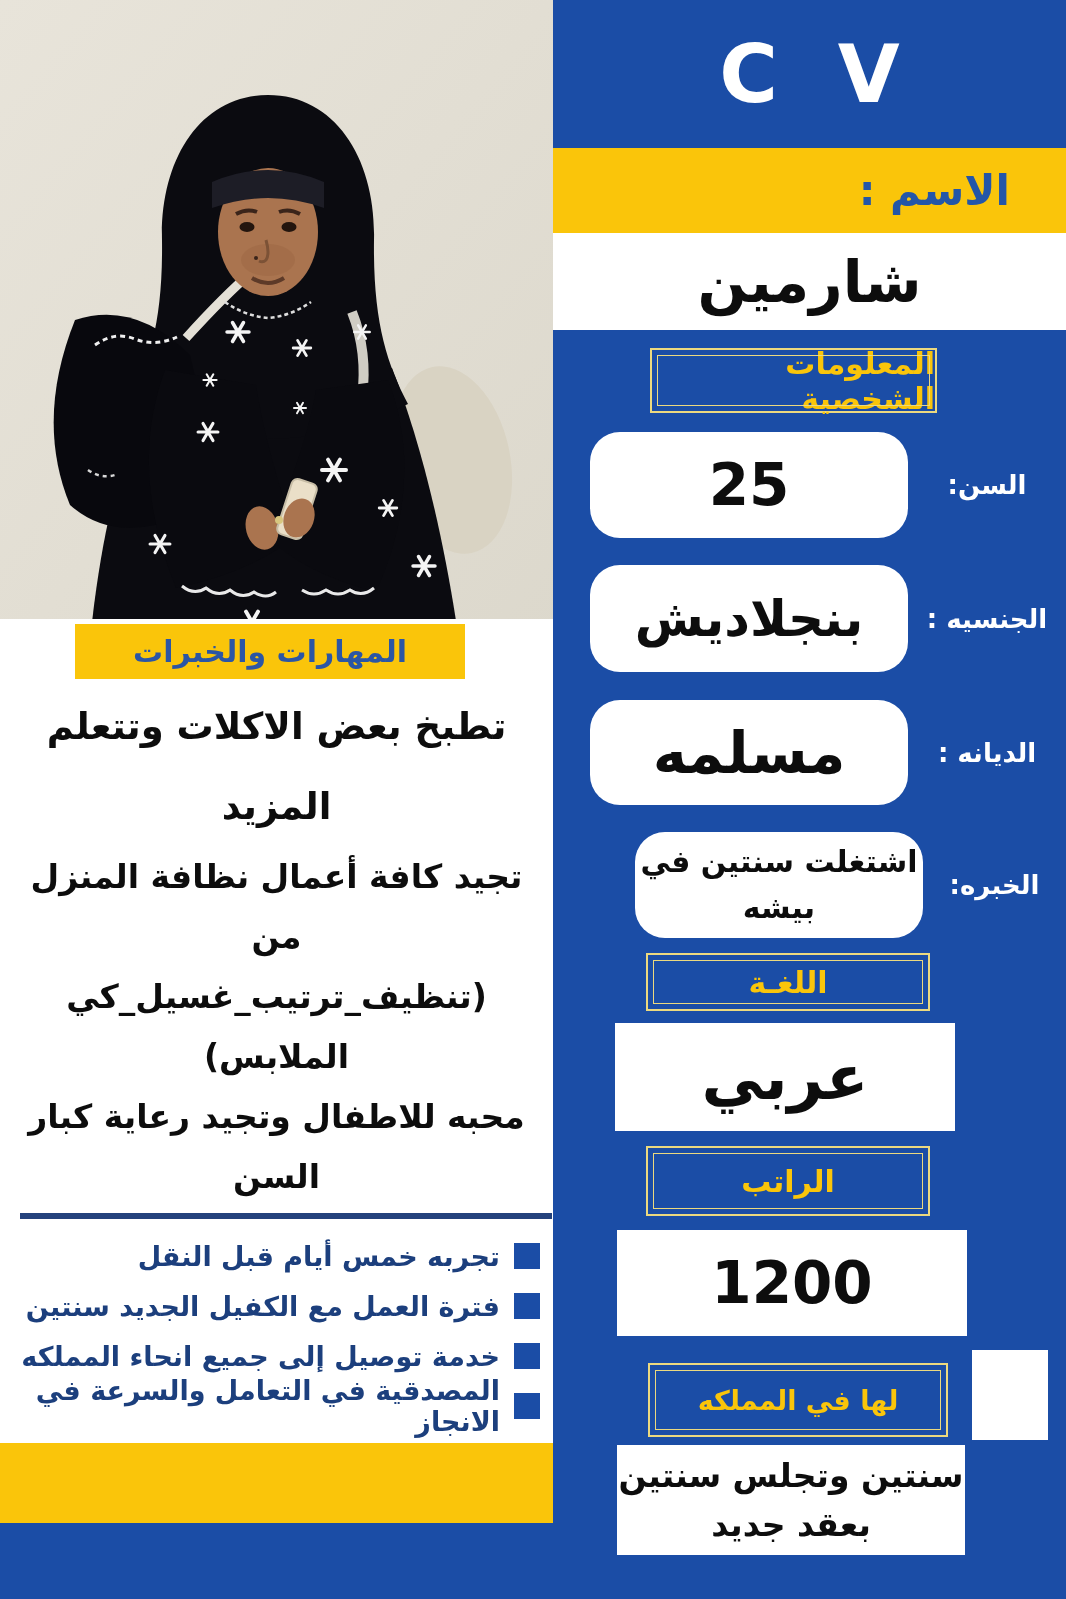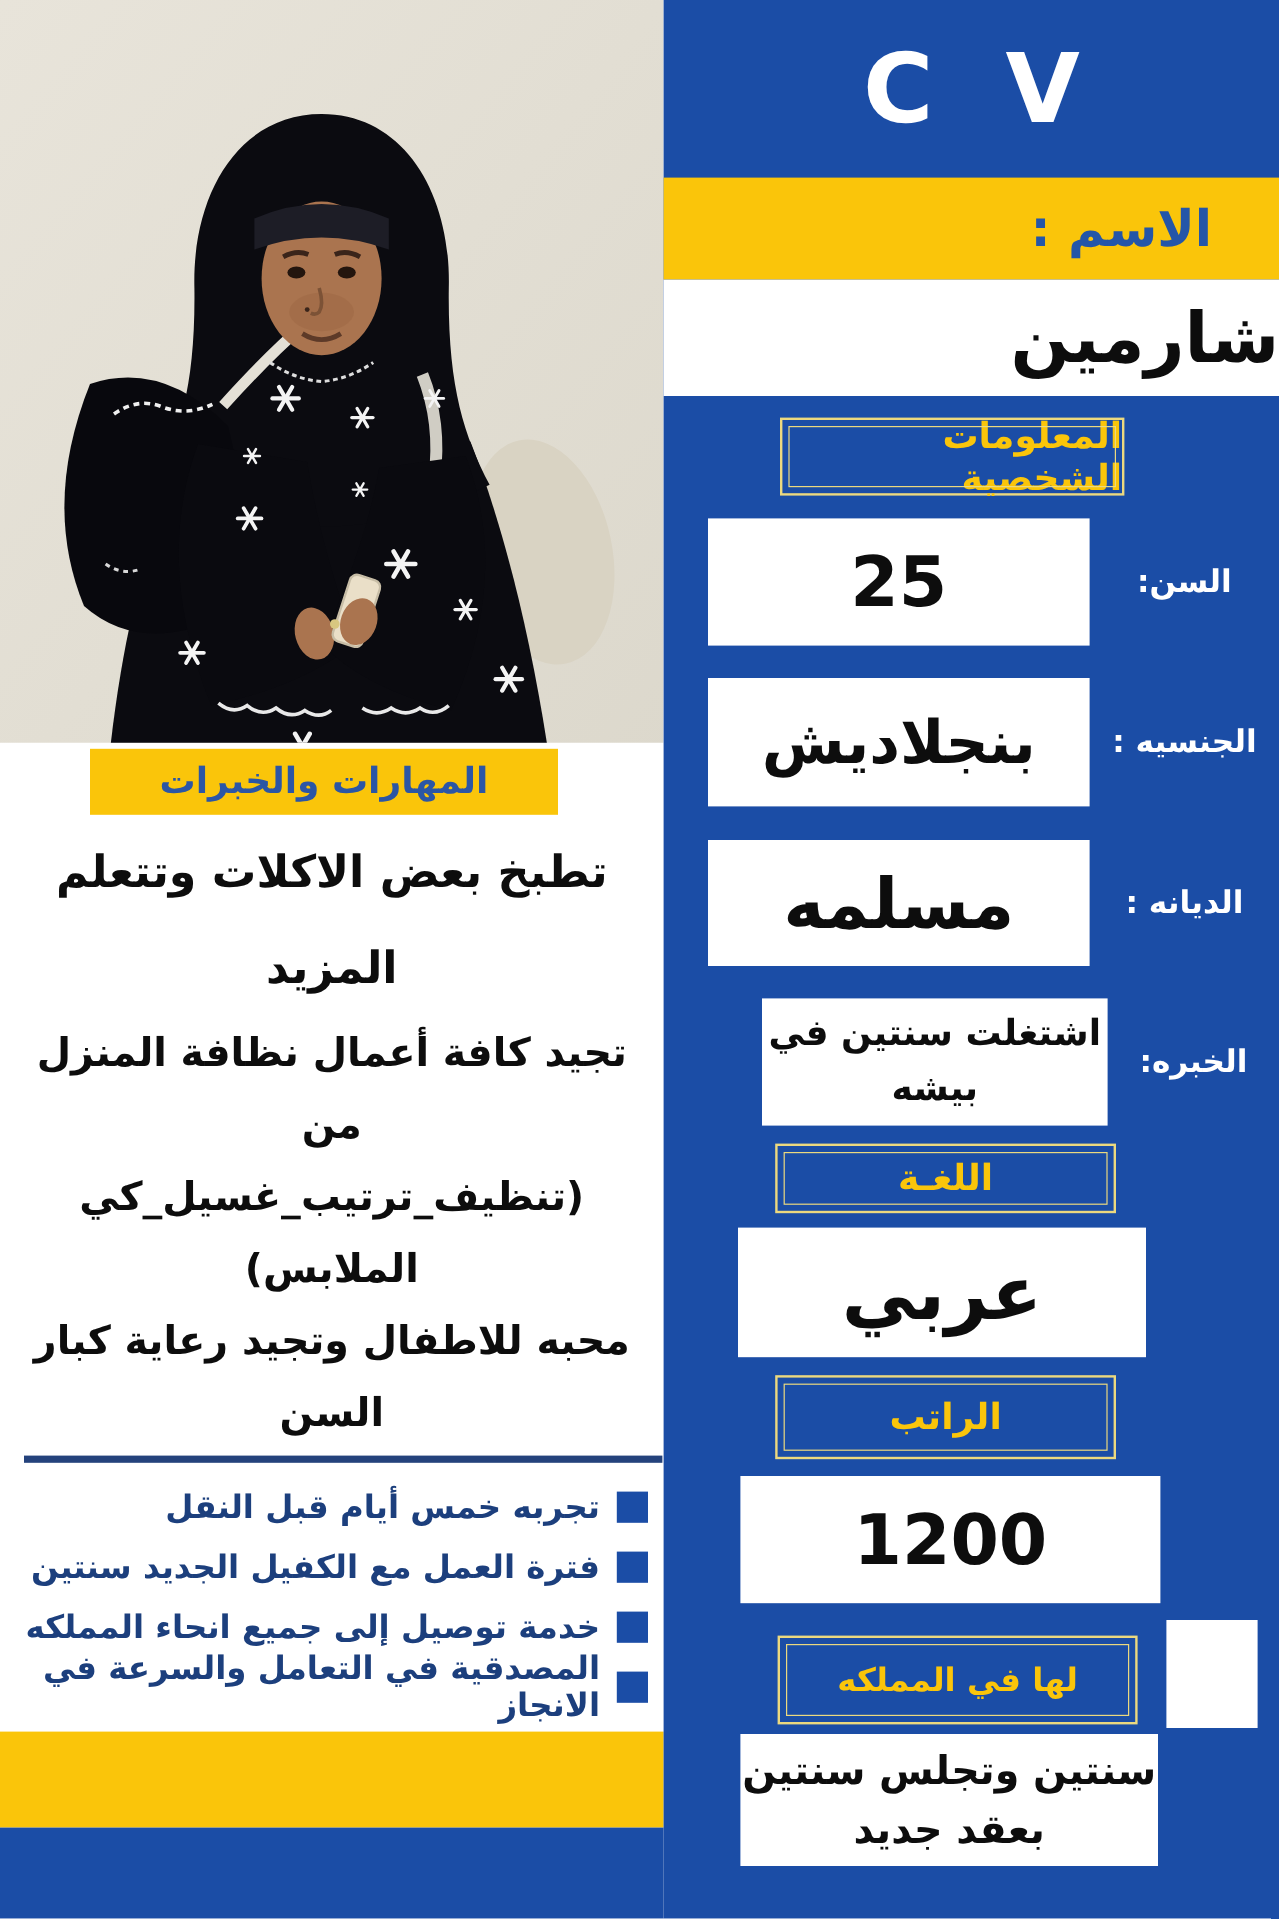--- a/index.html
+++ b/index.html
@@ -37,42 +37,42 @@
   
   .right-col{width:513px;height:1599px;background:#1b4da6;display:flex;flex-direction:column;position:relative;}
   .cv-header{height:148px;display:flex;align-items:center;justify-content:center;}
   .cv-text{color:#ffffff;font-weight:bold;font-size:80px;letter-spacing:16px;padding-left:16px;}
   .name-band{
     height:85px;background:#fac50a;direction:rtl;
     display:flex;align-items:center;padding-right:56px;
     color:#2456a8;font-weight:bold;font-size:42px;
   }
   .name-value-band{
-    height:97px;background:#ffffff;display:flex;align-items:center;justify-content:flex-start;
+    height:97px;background:#ffffff;display:flex;align-items:center;justify-content:center;
     color:#0d0d0d;font-weight:bold;font-size:58px;direction:rtl;
   }
   .blue-content{flex:1;display:flex;flex-direction:column;}
   .section-title{
     border:2px solid #ecd97f;outline:1px solid #ecd97f;outline-offset:-8px;
     color:#fac50a;font-weight:bold;display:flex;align-items:center;justify-content:center;
     direction:rtl;
   }
   .t-info{margin:18px 0 0 97px;width:287px;height:65px;font-size:30px;}
   .t-lang{margin:15px 0 0 93px;width:284px;height:58px;font-size:30px;}
   .t-salary{margin:15px 0 0 93px;width:284px;height:70px;font-size:30px;}
   .t-kingdom{margin:15px 0 0 95px;width:300px;height:74px;font-size:27px;}
   .info-row{display:flex;}
   .r1{margin-top:19px;height:106px;}
   .r2{margin-top:27px;height:107px;}
   .r3{margin-top:28px;height:105px;}
   .r4{margin-top:27px;height:106px;padding-left:45px;}
   .value-box{
     background:#ffffff;margin-left:37px;width:318px;direction:rtl;
     display:flex;align-items:center;justify-content:center;
-    color:#0d0d0d;font-weight:bold;text-align:center;white-space:pre-line;
+    color:#0d0d0d;font-weight:bold;text-align:center;white-space:pre-line;border-radius:30px;
   }
   .v-age{font-size:58px;}
   .v-nat{font-size:50px;}
   .v-rel{font-size:58px;text-align:right;}
   .v-exp{font-size:30px;line-height:1.55;}
   .row-label{
     width:158px;display:flex;align-items:center;justify-content:center;
     color:#ffffff;font-weight:bold;font-size:26px;direction:rtl;text-align:center;
   }
   .wide-box{

